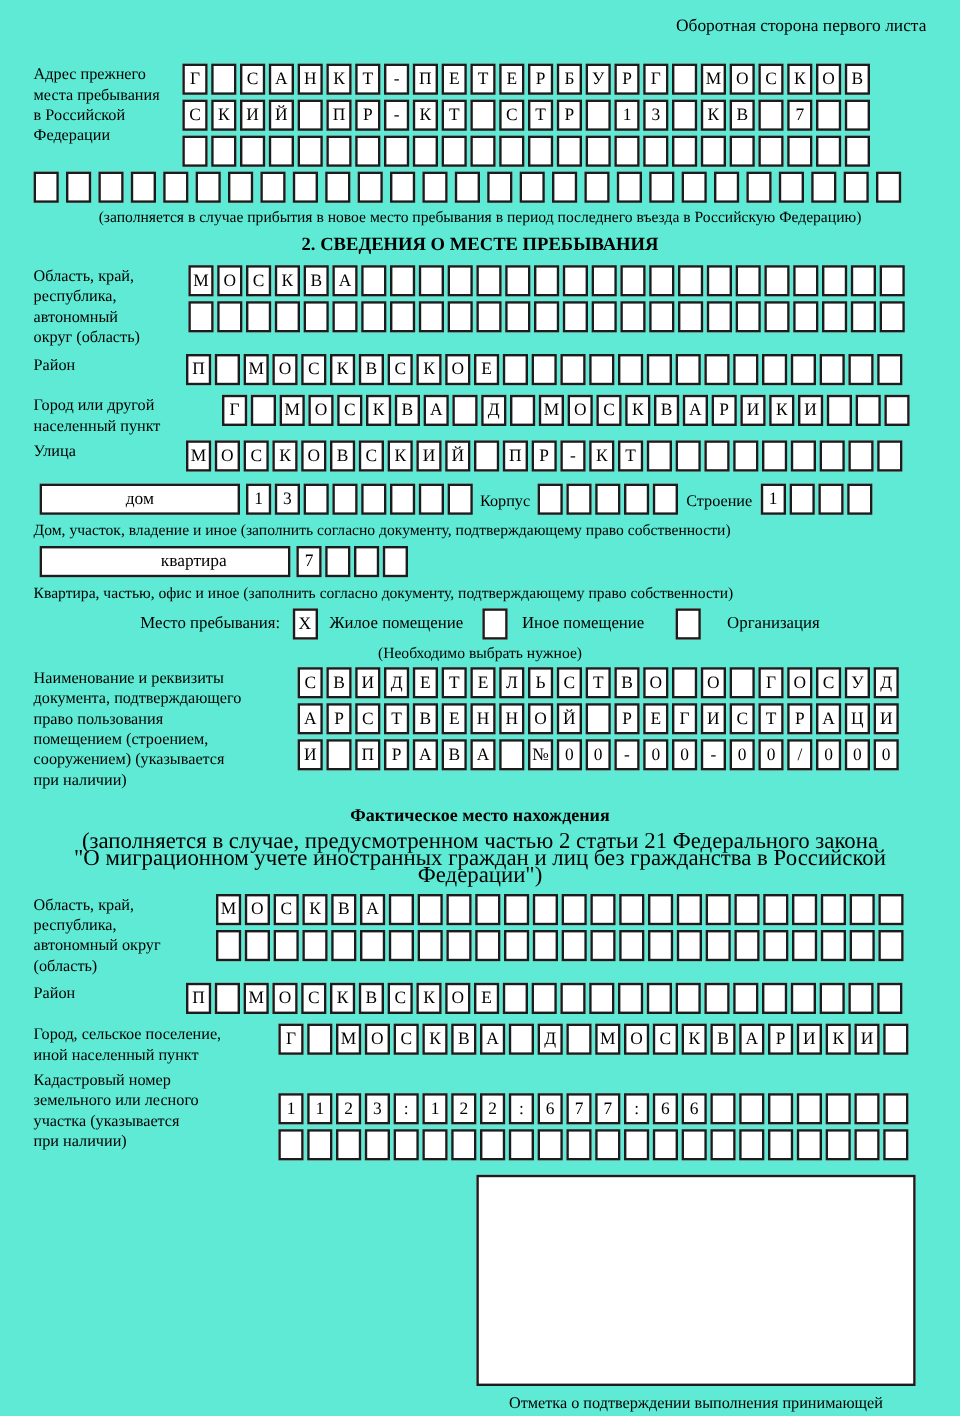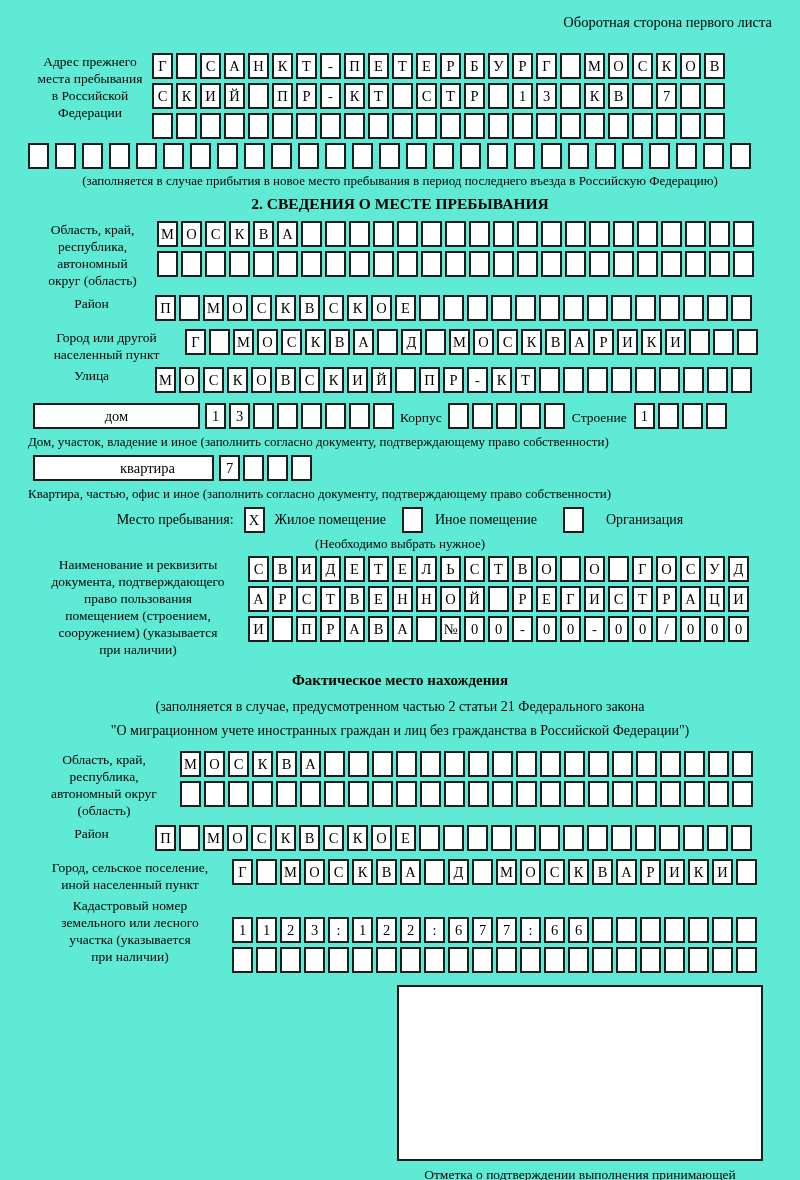--- a/index.html
+++ b/index.html
@@ -3,34 +3,34 @@
 <meta charset="utf-8">
 <style>
   html,body{margin:0;padding:0;background:#fff;}
   .page{
     width:800px;height:1180px;box-sizing:border-box;
     padding:14px 28px 0 28px;
     font-family:"Liberation Serif","DejaVu Serif",serif;
     color:#000;background:#5eead4;position:relative;overflow:hidden;
   }
   .hdr-note{text-align:right;font-size:14.5px;margin-bottom:22px;}
-  .frow{display:flex;align-items:flex-start;text-align:center;}
+  .frow{display:flex;align-items:flex-start;}
   .lbl{font-size:13.5px;line-height:17px;white-space:pre-line;flex-shrink:0;}
   .rows{display:flex;flex-direction:column;}
   .boxes{display:flex;gap:3px;margin-bottom:4px;}
   .cell{
     width:21px;height:26px;border:2px solid #1c1c1c;box-sizing:border-box;
     display:flex;align-items:center;justify-content:center;
     font-size:14.5px;line-height:1;flex-shrink:0;background:#fff;
   }
   .fullrow{gap:6px;}
   .note{font-size:13px;text-align:center;margin:2px 0 4px 0;}
   .title{font-weight:bold;text-align:center;font-size:15.5px;margin:6px 0 8px 0;}
   .subtitle{font-weight:bold;text-align:center;font-size:15px;margin:14px 0 6px 0;}
-  .note2{font-size:14px;text-align:center;white-space:pre-line;line-height:24px;margin-bottom:8px;}
+  .note2{font-size:19px;text-align:center;white-space:pre-line;line-height:14px;margin-bottom:8px;}
   .widebox{
     border:2px solid #1c1c1c;height:26px;box-sizing:border-box;
     display:flex;align-items:center;justify-content:center;
     font-size:14.5px;flex-shrink:0;background:#fff;font-family:Liberation Serif, serif;
   }
   .inline-lbl{font-size:13.5px;align-self:center;flex-shrink:0;}
   .caption{font-size:13px;margin:1px 0 5px 0;}
   .cbrow{display:flex;align-items:center;font-size:14px;margin-top:4px;justify-content:center;}
   .cb{cursor:default;}
   .w124{width:124px;} .w129{width:129px;} .w127{width:127px;} .w157{width:157px;}
@@ -346,21 +346,21 @@
     <div class="boxes">
         <span class="cell">1</span>
         <span class="cell"></span>
         <span class="cell"></span>
         <span class="cell"></span>
       </div>
   </div>
   <div class="caption">Дом, участок, владение и иное (заполнить согласно документу, подтверждающему право собственности)</div>
 
   <div class="frow">
-    <div class="widebox" style="width:181px;margin-left:5px;padding-left:48px;">квартира</div>
+    <div class="widebox" style="width:209px;margin-left:5px;padding-left:48px;">квартира</div>
     <div class="boxes" style="margin-left:5px;">
         <span class="cell">7</span>
         <span class="cell"></span>
         <span class="cell"></span>
         <span class="cell"></span>
       </div>
   </div>
   <div class="caption">Квартира, частью, офис и иное (заполнить согласно документу, подтверждающему право собственности)</div>
 
   <div class="cbrow">

